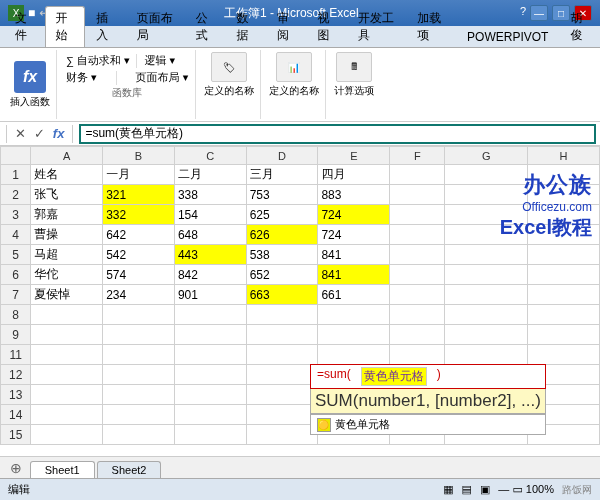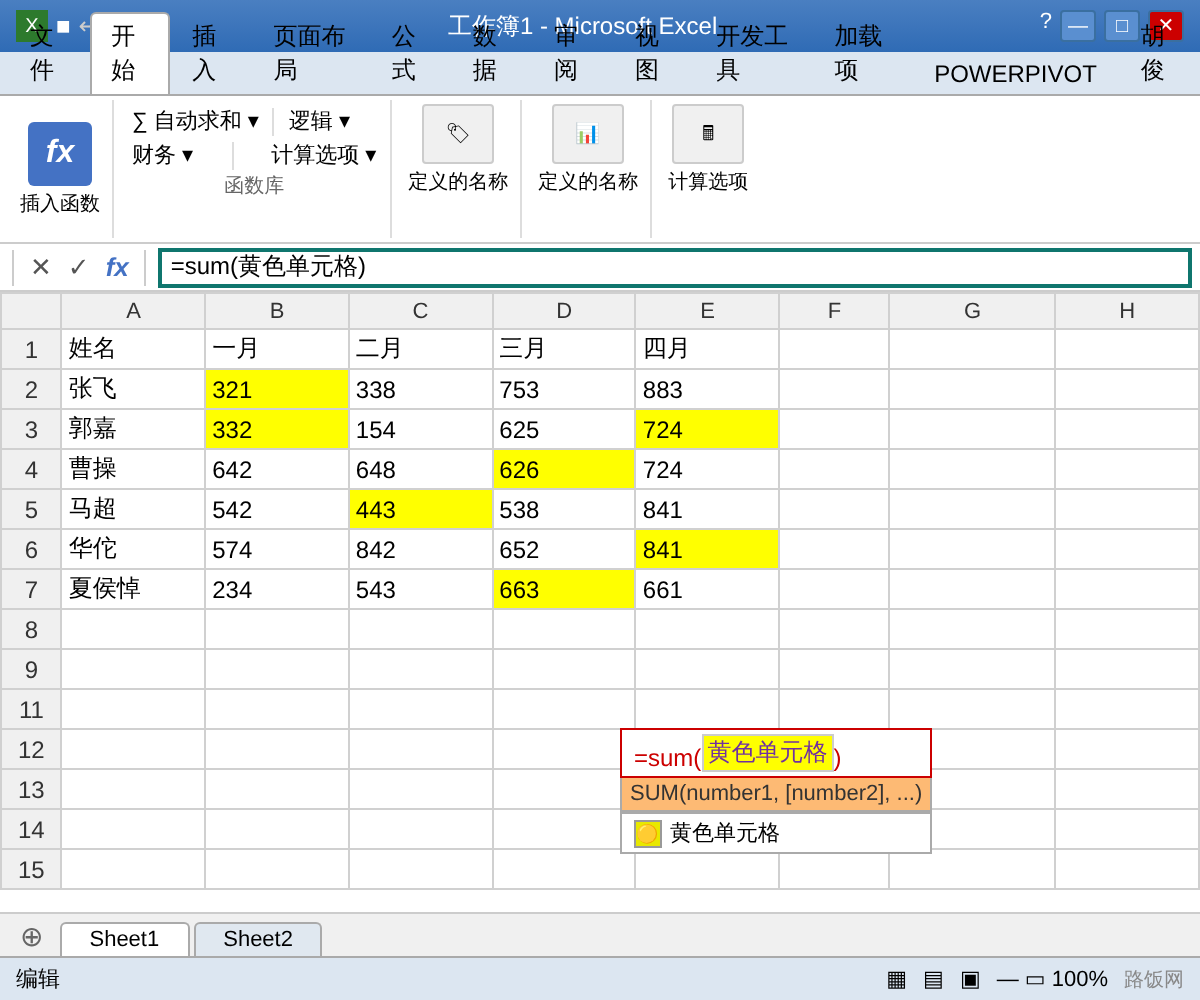--- a/index.html
+++ b/index.html
@@ -142,28 +142,28 @@
       top: 218px;
       left: 310px;
       z-index: 100;
     }
     .formula-input-box {
       background: white;
       border: 1.5px solid #cc0000;
       padding: 2px 6px;
       font-size: 12px;
       display: flex;
-      align-items: flex-end;
-      gap: 0;
+      align-items: flex-start;
+      gap: 10px;
     }
     .formula-autocomplete {
-      background: #fdba74;
+      background: #fef9c3;
       border: 1px solid #aaa;
       border-top: none;
-      font-size: 11px;
+      font-size: 17px;
       padding: 2px 4px;
       color: #333;
     }
     .formula-hint {
       background: white;
       border: 1px solid #aaa;
       font-size: 11px;
       padding: 2px 6px;
       display: flex;
       align-items: center;
@@ -250,21 +250,21 @@
       <div class="ribbon-btn">
           <span style="font-size:11px;">∑</span> 
           <span>自动求和 ▾</span>
         </div>
       <div style="width:1px;background:#ddd;height:14px;"></div>
       <div class="ribbon-btn">逻辑 ▾</div>
     </div>
     <div style="display:flex;gap:16px;align-items:center;">
       <div class="ribbon-btn">财务 ▾</div>
       <div style="width:1px;background:#ddd;height:14px;"></div>
-      <div class="ribbon-btn">计算选项 ▾</div>
+      <div class="ribbon-btn">页面布局 ▾</div>
     </div>
     <div style="font-size:10px;color:#666;text-align:center;">函数库</div>
   </div>
   <div style="display:flex;flex-direction:column;padding:2px 6px;border-right:1px solid #ddd;gap:2px;">
     <div style="display:flex;flex-direction:column;align-items:center;gap:2px;">
       <div style="width:36px;height:30px;background:#f0f0f0;border:1px solid #ccc;border-radius:2px;display:flex;align-items:center;justify-content:center;font-size:10px;text-align:center;">🏷</div>
       <span style="font-size:10px;">定义的名称</span>
     </div>
   </div>
   <div style="display:flex;flex-direction:column;padding:2px 6px;border-right:1px solid #ddd;gap:2px;">
@@ -287,20 +287,25 @@
     <span class="formula-icon-btn">✕</span>
     <span class="formula-icon-btn">✓</span>
     <span class="formula-icon-btn" style="font-style:italic;font-weight:bold;color:#4472c4;">fx</span>
   </div>
   <div class="formula-separator"></div>
   <input class="formula-input" type="text" value="=sum(黄色单元格)" style="">
 </div>
 
 <div style="position:relative; flex:1; background:white; overflow:hidden; height:310px;">
 
+  <div class="watermark-area">
+    <div class="watermark-main">办公族</div>
+    <div class="watermark-sub">Officezu.com</div>
+    <div class="watermark-excel">Excel教程</div>
+  </div>
 
   <table class="excel-grid">
     <colgroup>
       <col style="width:22px;">
       <col style="width:52px;">
       <col style="width:52px;">
       <col style="width:52px;">
       <col style="width:52px;">
       <col style="width:52px;">
       <col style="width:40px;">
@@ -391,21 +396,21 @@
         <td class="cell-yellow">841</td>
         <td></td>
         <td></td>
         <td></td>
       </tr>
 
       <tr>
         <td class="row-header">7</td>
         <td>夏侯悼</td>
         <td>234</td>
-        <td>543</td>
+        <td>901</td>
         <td class="cell-yellow">663</td>
         <td>661</td>
         <td></td>
         <td></td>
         <td></td>
       </tr>
 
       <tr>
         <td class="row-header">8</td>
         <td></td>

